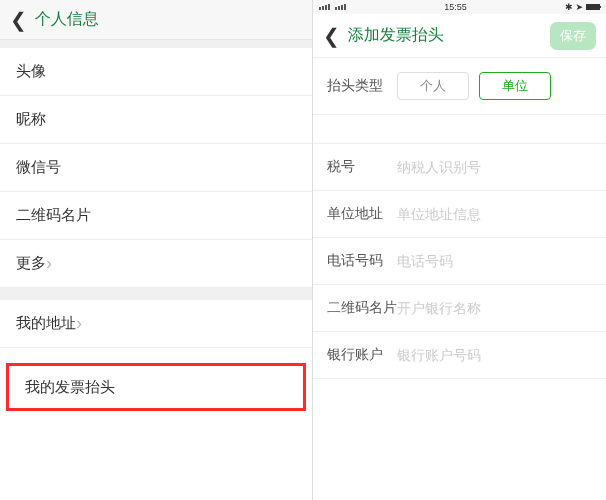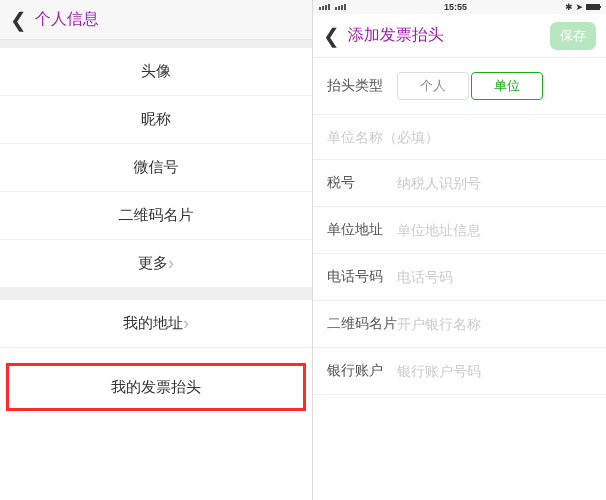--- a/index.html
+++ b/index.html
@@ -34,29 +34,29 @@
     border-bottom: 1px solid #e5e5e5;
   }
   .back-icon {
     font-size: 20px;
     color: #333;
     margin-right: 8px;
     line-height: 1;
   }
   .header-title {
     font-size: 16px;
-    color: #a21caf;
+    color: #15803d;
   }
 
   
   .row {
     height: 48px;
     display: flex;
     align-items: center;
-    justify-content: center;
+    justify-content: flex-start;
     padding: 9px 16px;
     border-bottom: 1px solid #eee;
     background: #fff;
     font-size: 15px;
     color: #333;
   }
   .row .chev {
     color: #bbb;
     font-size: 18px;
   }
@@ -83,21 +83,21 @@
   .statusbar .sig {
     display: flex;
     align-items: flex-end;
     gap: 1px;
   }
   .statusbar .sig span {
     width: 2px;
     background: #555;
     display: inline-block;
   }
-  .statusbar .time { font-weight: 700; }
+  .statusbar .time { font-weight: 400; }
   .statusbar .right-icons {
     display: flex;
     align-items: center;
     gap: 3px;
   }
   .batt {
     width: 14px;
     height: 6px;
     border: 1px solid #333;
     position: relative;
@@ -147,21 +147,21 @@
     padding: 14px 14px;
     border-bottom: 1px solid #eee;
   }
   .type-row .label {
     width: 70px;
     font-size: 14px;
     color: #555;
   }
   .seg {
     display: flex;
-    gap: 2px;
+    gap: 10px;
   }
   .seg-btn {
     width: 72px;
     height: 28px;
     border-radius: 4px;
     font-size: 13px;
     display: flex;
     align-items: center;
     justify-content: center;
     cursor: pointer;
@@ -274,21 +274,20 @@
 
   <div class="type-row">
     <div class="label">抬头类型</div>
     <div class="seg">
       <div class="seg-btn personal">个人</div>
       <div class="seg-btn company">单位</div>
     </div>
   </div>
 
   <div class="form-row">
-    <input class="value" placeholder="单位名称（必填）" style="">
   </div>
   <div class="form-row">
     <div class="label">税号</div>
     <input class="value" placeholder="纳税人识别号" style="">
   </div>
   <div class="form-row">
     <div class="label">单位地址</div>
     <input class="value" placeholder="单位地址信息" style="">
   </div>
   <div class="form-row">

